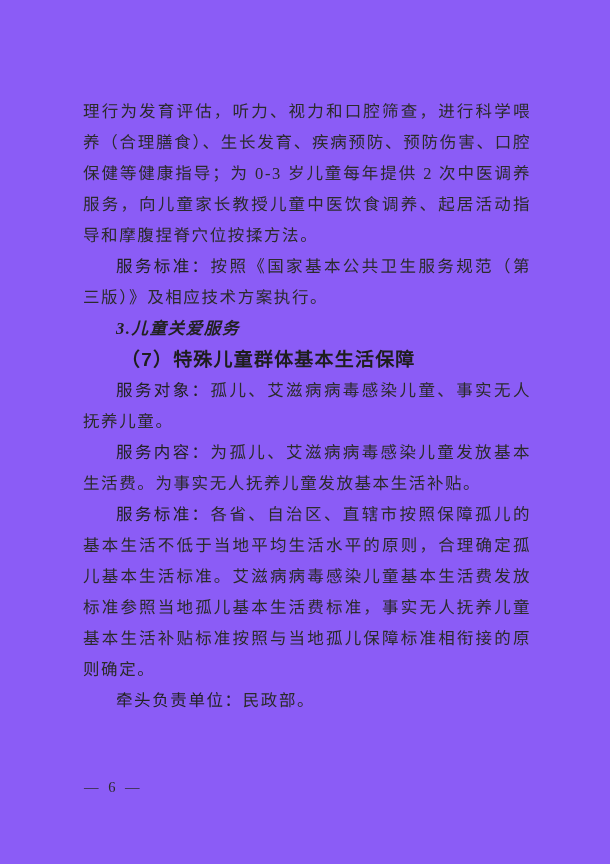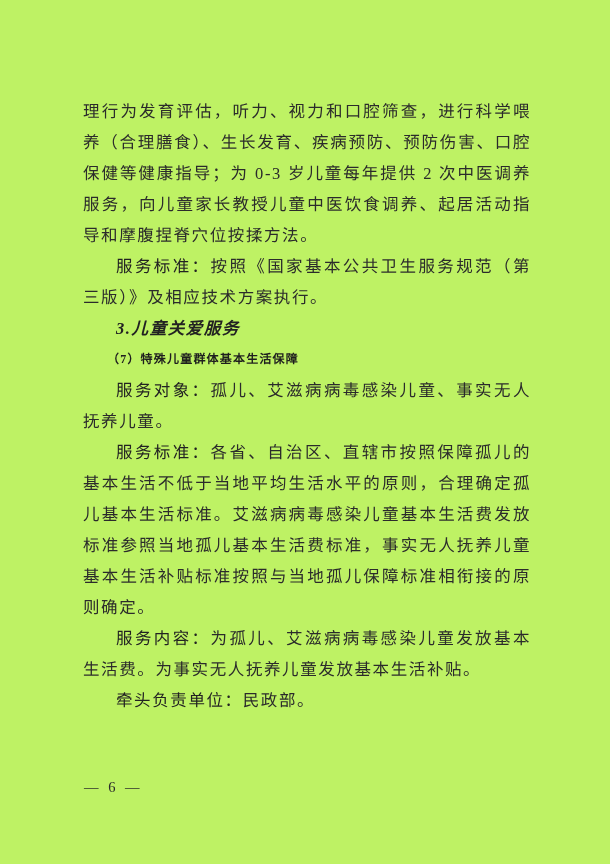--- a/index.html
+++ b/index.html
@@ -12,21 +12,21 @@
     height: 864px;
     position: relative;
     overflow: hidden;
     font-family: "Liberation Serif", "DejaVu Serif", serif;
   }
   .page {
     position: absolute;
     left: 0; top: 0;
     width: 610px;
     height: 864px;
-    background: #bef264;
+    background: #8b5cf6;
   }
   .text-block {
     position: absolute;
     left: 83px;
     top: 96px;
     width: 448px;
     color: #2b2b2b;
     font-size: 16.5px;
     line-height: 31px;
     letter-spacing: 1.6px;
@@ -47,23 +47,23 @@
     color: #222222;
   }
   .h3-kai {
     text-indent: 2em;
     font-weight: bold;
     font-style: italic;
     color: #222222;
   }
   .h4-hei {
     text-indent: 2em;
-    font-family: Liberation Serif, serif;
+    font-family: Liberation Sans, sans-serif;
     font-weight: bold;
-    font-size: 12px;
+    font-size: 19px;
     color: #1e1e1e;
     letter-spacing: 1.2px;
   }
   .page-number {
     position: absolute;
     left: 84px;
     top: 779px;
     font-size: 14.5px;
     letter-spacing: 3px;
     color: #2b2b2b;
@@ -82,23 +82,23 @@
     <p class="para"><span class="field-label">服务标准：</span><span>按照《国家基本公共卫生服务规范（第三版）》及相应技术方案执行。</span></p>
 
 
 
     <p class="h3-kai">3.儿童关爱服务</p>
 
     <p class="h4-hei">（7）特殊儿童群体基本生活保障</p>
 
     <p class="para"><span class="field-label">服务对象：</span><span>孤儿、艾滋病病毒感染儿童、事实无人抚养儿童。</span></p>
 
+    <p class="para"><span class="field-label">服务内容：</span><span>为孤儿、艾滋病病毒感染儿童发放基本生活费。为事实无人抚养儿童发放基本生活补贴。</span></p>
+
     <p class="para"><span class="field-label">服务标准：</span><span>各省、自治区、直辖市按照保障孤儿的基本生活不低于当地平均生活水平的原则，合理确定孤儿基本生活标准。艾滋病病毒感染儿童基本生活费发放标准参照当地孤儿基本生活费标准，事实无人抚养儿童基本生活补贴标准按照与当地孤儿保障标准相衔接的原则确定。</span></p>
-
-    <p class="para"><span class="field-label">服务内容：</span><span>为孤儿、艾滋病病毒感染儿童发放基本生活费。为事实无人抚养儿童发放基本生活补贴。</span></p>
 
 
     <p class="para"><span class="field-label">牵头负责单位：</span><span>民政部。</span></p>
 
   </div>
 
   <div class="page-number">— 6 —</div>
 
 </div>
 

